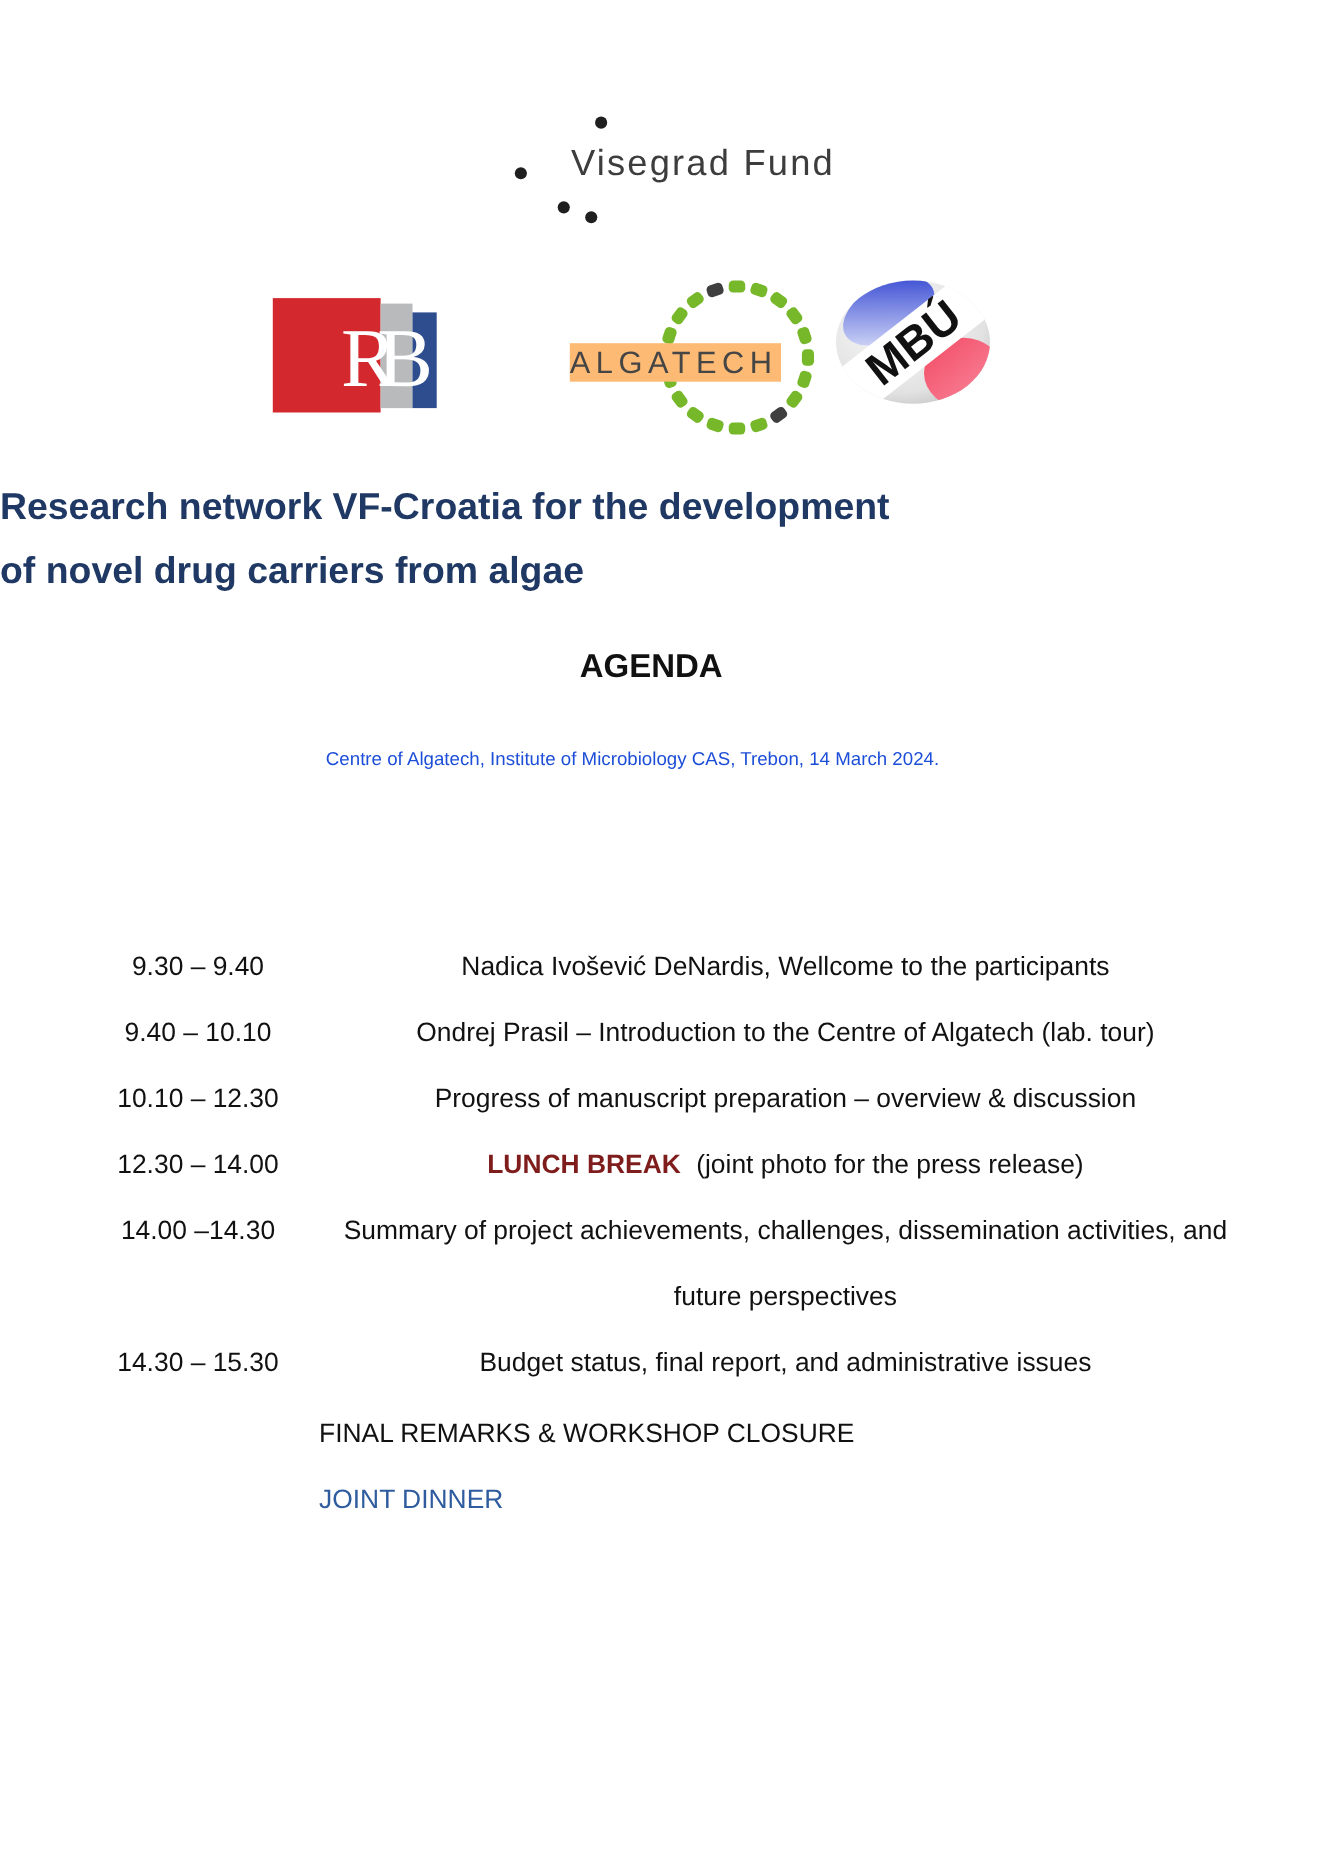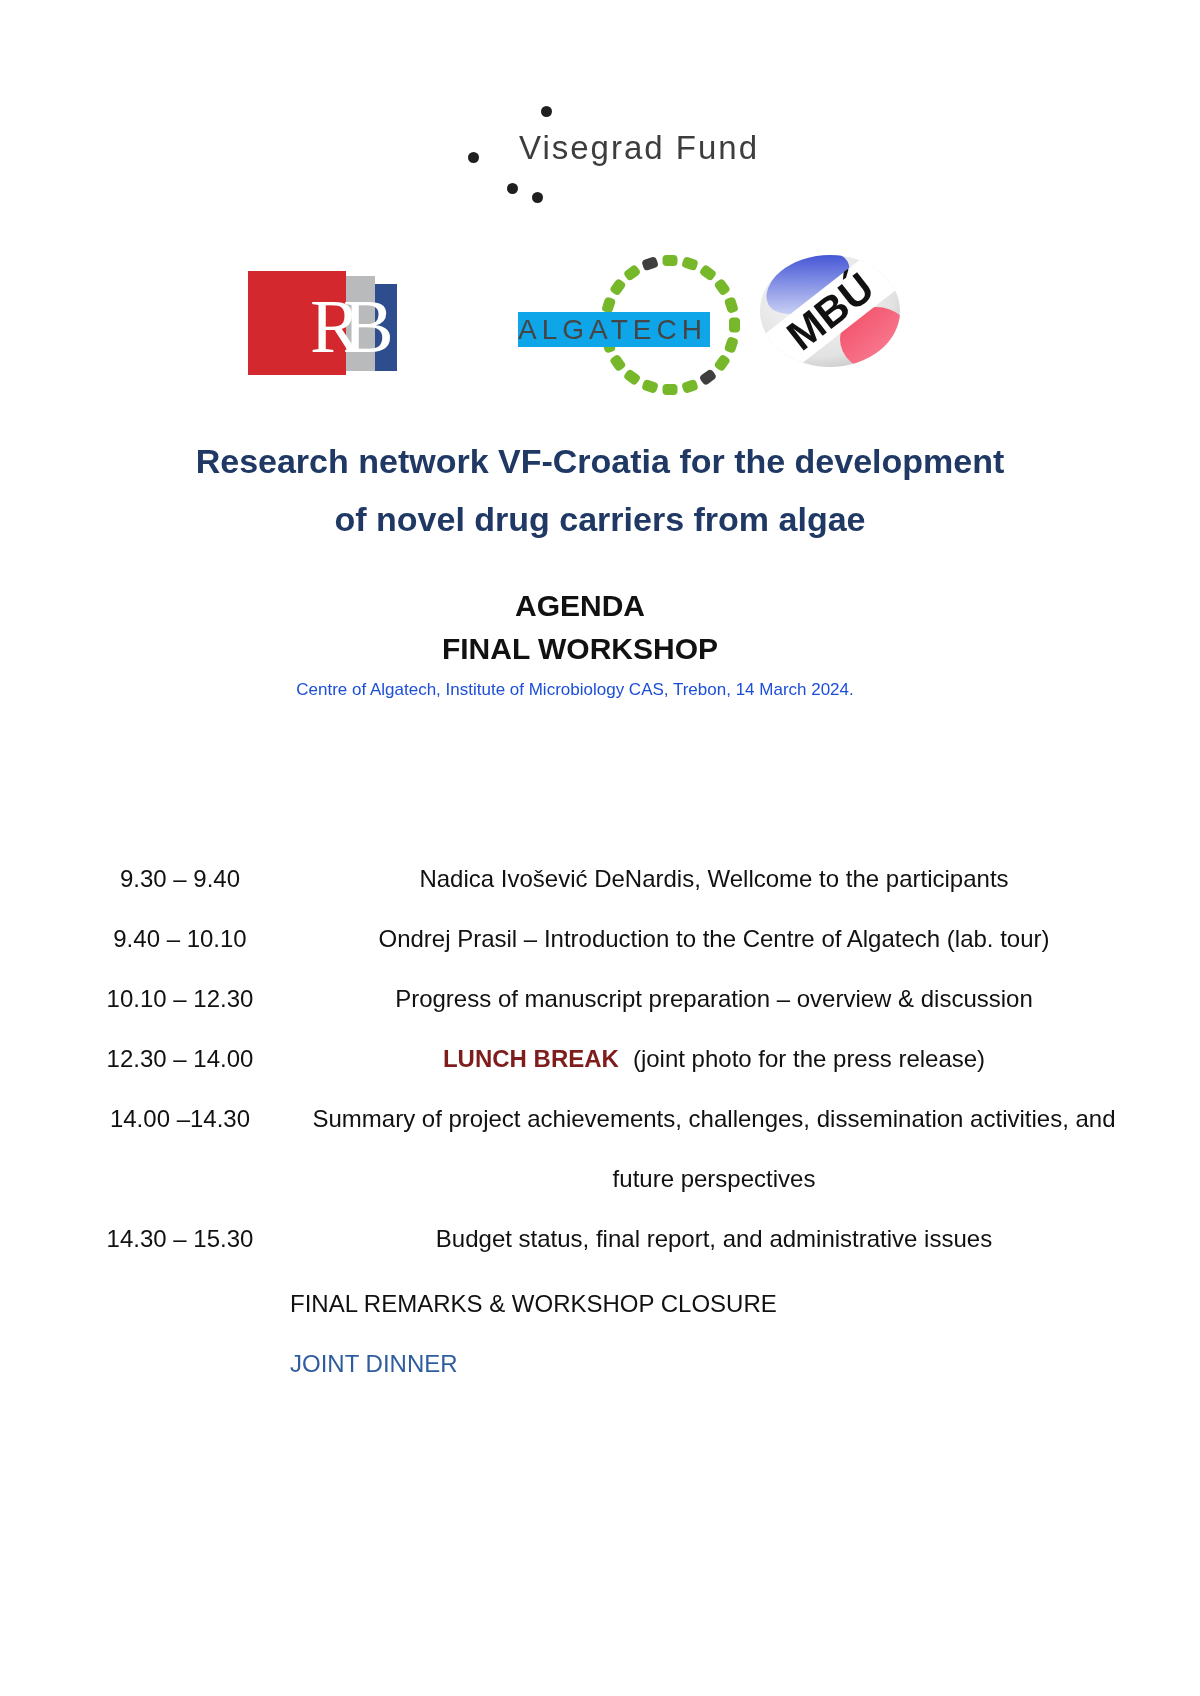--- a/index.html
+++ b/index.html
@@ -20,32 +20,32 @@
   .irb { position:absolute; left:248px; top:258px; width:155px; height:125px; }
   .irb-red  { position:absolute; left:0;    top:13px; width:98px; height:104px; background:#d3282e; }
   .irb-gray { position:absolute; left:98px; top:18px; width:29px; height:95px;  background:#b9babc; }
   .irb-blue { position:absolute; left:127px;top:26px; width:22px; height:87px;  background:#2d4d8e; }
   .irb-letter { position:absolute; font-family:"Liberation Serif", serif; font-size:76px; line-height:76px; color:#ffffff; font-weight:400; }
   .irb-r { left:62px; top:30px; }
   .irb-b { left:95px; top:30px; }
 
   
   .alga-ring { position:absolute; left:595px; top:250px; }
-  .alga-label { position:absolute; left:518px; top:312px; height:35px; line-height:35px; background:#0ea5e9;
+  .alga-label { position:absolute; left:518px; top:312px; height:35px; line-height:35px; background:#fdba74;
                 font-size:28px; letter-spacing:5px; color:#454545; padding-right:3px; white-space:nowrap; }
 
   
   .mbu { position:absolute; left:758px; top:253px; }
 
   
-  .doc-title { position:absolute; left:0; top:432px; width:1200px; text-align:center;
+  .doc-title { position:absolute; left:0; top:432px; width:1200px; 
                font-size:34px; font-weight:bold; color:#1f3864; line-height:58px; }
 
   
-  .header-block { position:absolute; left:75px; top:584px; width:1010px; text-align:center;
+  .header-block { position:absolute; left:87px; top:584px; width:1010px; text-align:center;
                   font-size:30px; font-weight:bold; color:#111; line-height:43px; }
   .venue { position:absolute; left:70px; top:680px; width:1010px; text-align:center;
            font-size:17px; color:#1d4ed8; white-space:nowrap; }
 
   
   .schedule { position:absolute; left:70px; top:849px; width:1070px; font-size:24px; color:#111; }
   .srow { display:flex; line-height:60px;text-align:center; }
   .srow .time { flex:0 0 220px; white-space:nowrap; }
   .srow .desc { flex:0 0 810px; max-width:810px; white-space:nowrap;margin-left:19px; }
   .srow.wrap .desc { white-space:normal; }
@@ -171,21 +171,20 @@
     </g>
   </svg>
 
   <div class="doc-title">
     <div>Research network VF-Croatia for the development</div>
     <div>of novel drug carriers from algae</div>
   </div>
 
   <div class="header-block">
     <div>AGENDA</div>
-    <div>FINAL WORKSHOP</div>
   </div>
   <div class="venue">Centre of Algatech, Institute of Microbiology CAS, Trebon, 14 March 2024.</div>
 
   <div class="schedule">
 
     <div class="srow">
       <div class="time">9.30 – 9.40</div>
       <div class="desc"><span class="rest">Nadica Ivošević DeNardis, Wellcome to the participants</span></div>
     </div>
 

